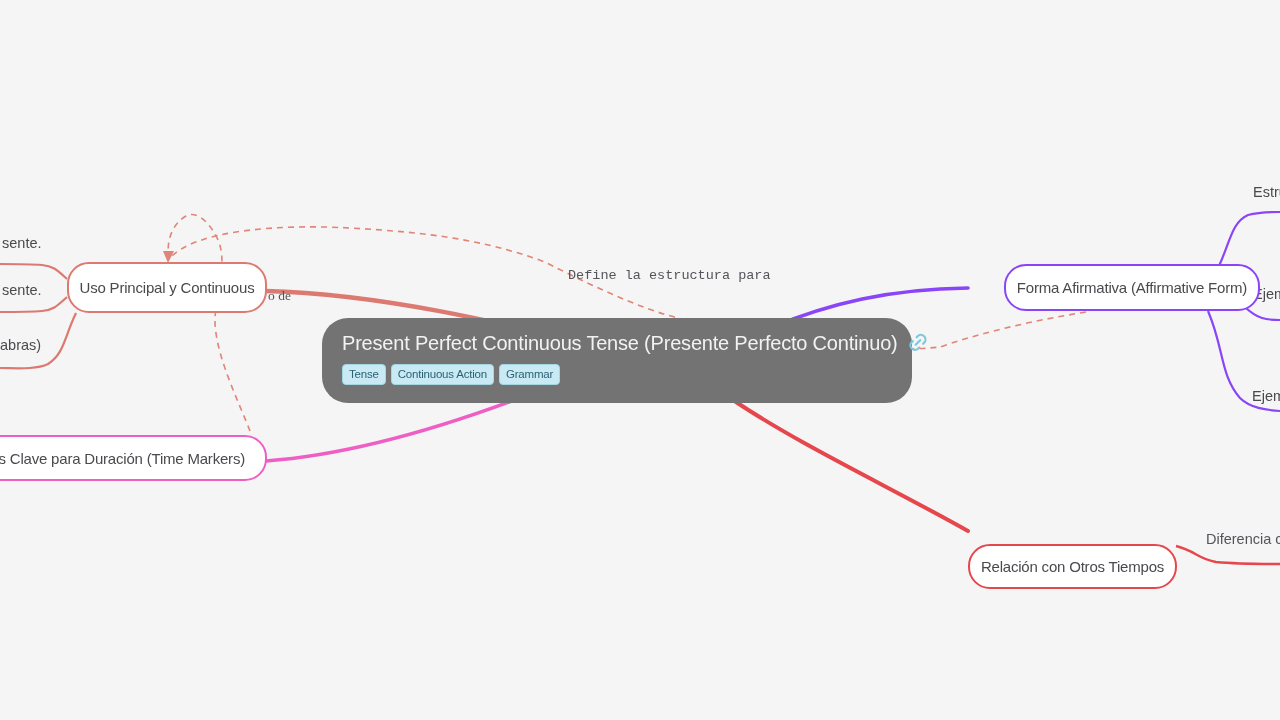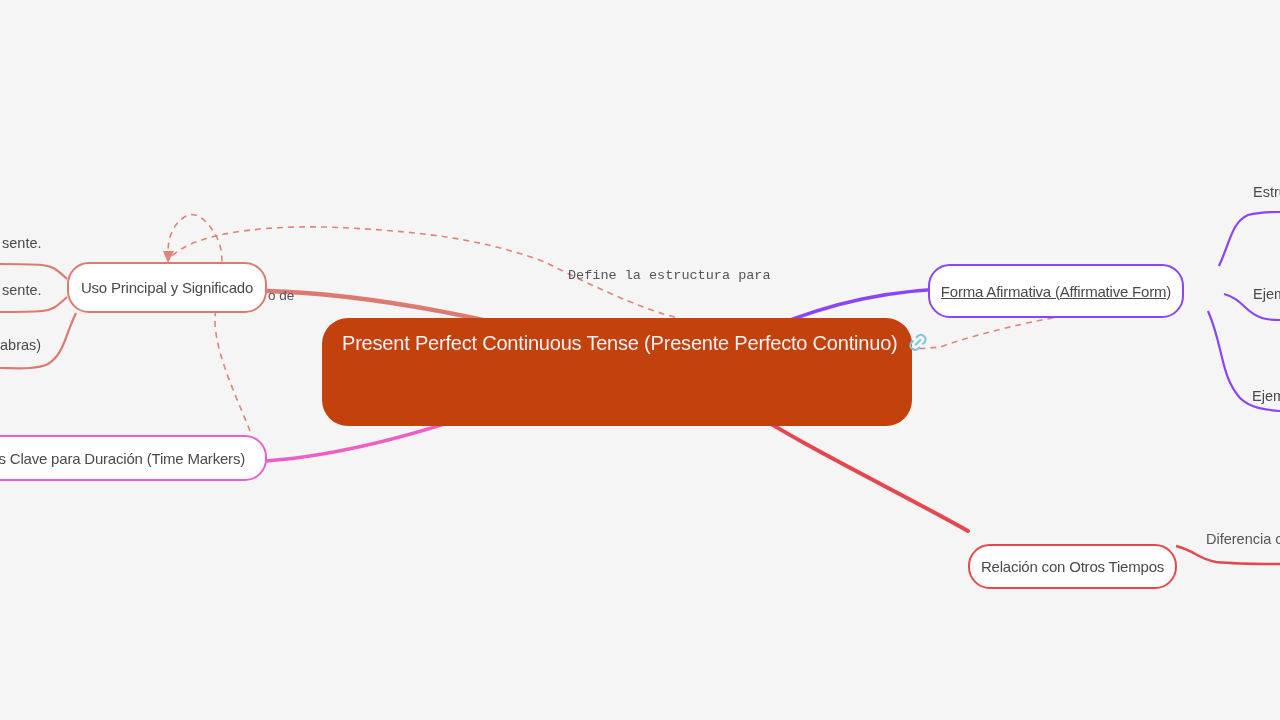--- a/index.html
+++ b/index.html
@@ -9,27 +9,27 @@
     font-family:"Liberation Sans", sans-serif;
   }
   svg.edges{position:absolute;left:0;top:0;width:1280px;height:720px;}
   .node{
     position:absolute;box-sizing:border-box;background:#ffffff;
     display:flex;align-items:center;justify-content:center;
     border-radius:22px;color:#4a4a4e;font-size:15px;letter-spacing:-0.2px;
     white-space:nowrap;z-index:3;
   }
   .node-uso{left:67px;top:262px;width:200px;height:51px;border:2.5px solid #dc7a72;}
-  .node-forma{left:928px;top:264px;width:256px;height:54px;border:2.5px solid #8a45f8;text-decoration:underline;}
+  .node-forma{left:1004px;top:264px;width:256px;height:47px;border:2.5px solid #8a45f8;}
   .node-relacion{left:968px;top:512px;width:209px;height:45px;border:2.5px solid #e5474d;margin-top:32px;}
   .node-palabras{left:-60px;top:435px;width:327px;height:46px;border:2.5px solid #ee5ec4;
     justify-content:flex-end;padding-right:20px;}
   .node-central{
-    left:322px;top:318px;width:590px;height:108px;border-radius:26px;
-    background:#c2410c;display:block;z-index:4;padding:13px 20px 0 20px;
+    left:322px;top:318px;width:590px;height:85px;border-radius:26px;
+    background:#737373;display:block;z-index:4;padding:13px 20px 0 20px;
   }
   .central-title-row{display:flex;align-items:center;gap:8px;}
   .central-title{color:#f2f2f4;font-size:20px;letter-spacing:-0.2px;white-space:nowrap;}
   .link-icon{flex:0 0 auto;transform:rotate(-45deg);margin-left:2px;}
   .tag-row{display:flex;gap:5px;margin-top:8px;}
   .tag{
     background:#c9eaf4;color:#2a6272;border:1px solid #a5d6e4;border-radius:4px;
     font-size:11.5px;padding:1.5px 6px;line-height:1.35;white-space:nowrap;
   }
   .edge-label{position:absolute;color:#54545a;font-size:13.5px;white-space:nowrap;z-index:2;}
@@ -64,39 +64,44 @@
   <div class="central-title-row">
     <span class="central-title">Present Perfect Continuous Tense (Presente Perfecto Continuo)</span>
     <span class="link-icon">
       <svg width="22" height="22" viewBox="0 0 24 24" fill="none" stroke="#7ec8de" stroke-width="2.4" stroke-linecap="round">
         <path d="M15 7h1.5a5 5 0 0 1 0 10H15"></path>
         <path d="M9 17H7.5a5 5 0 0 1 0-10H9"></path>
         <line x1="8.5" y1="12" x2="15.5" y2="12"></line>
       </svg>
     </span>
   </div>
+  <div class="tag-row">
+    <span class="tag">Tense</span>
+    <span class="tag">Continuous Action</span>
+    <span class="tag">Grammar</span>
+  </div>
 </div>
 
 <div class="node node-uso">
-  <span>Uso Principal y Significado</span>
+  <span>Uso Principal y Continuous</span>
 </div>
 
 <div class="node node-forma">
   <span>Forma Afirmativa (Affirmative Form)</span>
 </div>
 
 <div class="node node-relacion">
   <span>Relación con Otros Tiempos</span>
 </div>
 
 <div class="node node-palabras">
   <span>abras Clave para Duración (Time Markers)</span>
 </div>
 
-<div class="edge-label" style="left:268px;top:288px;">o de</div>
+<div class="edge-label" style="left:268px;top:288px;font-family:Liberation Serif, serif;">o de</div>
 <div class="edge-label" style="left:568px;top:268px;font-family:Liberation Mono, monospace;">Define la estructura para</div>
 <div class="edge-label" style="left:1206px;top:531px;font-size:14.5px;">Diferencia co</div>
 
 <div class="leaf-label" style="left:2px;top:235px;">sente.</div>
 <div class="leaf-label" style="left:2px;top:282px;">sente.</div>
 <div class="leaf-label" style="left:0px;top:337px;">abras)</div>
 
 <div class="leaf-label" style="left:1253px;top:184px;">Estru</div>
 <div class="leaf-label" style="left:1253px;top:286px;">Ejem</div>
 <div class="leaf-label" style="left:1252px;top:388px;">Ejem</div>

